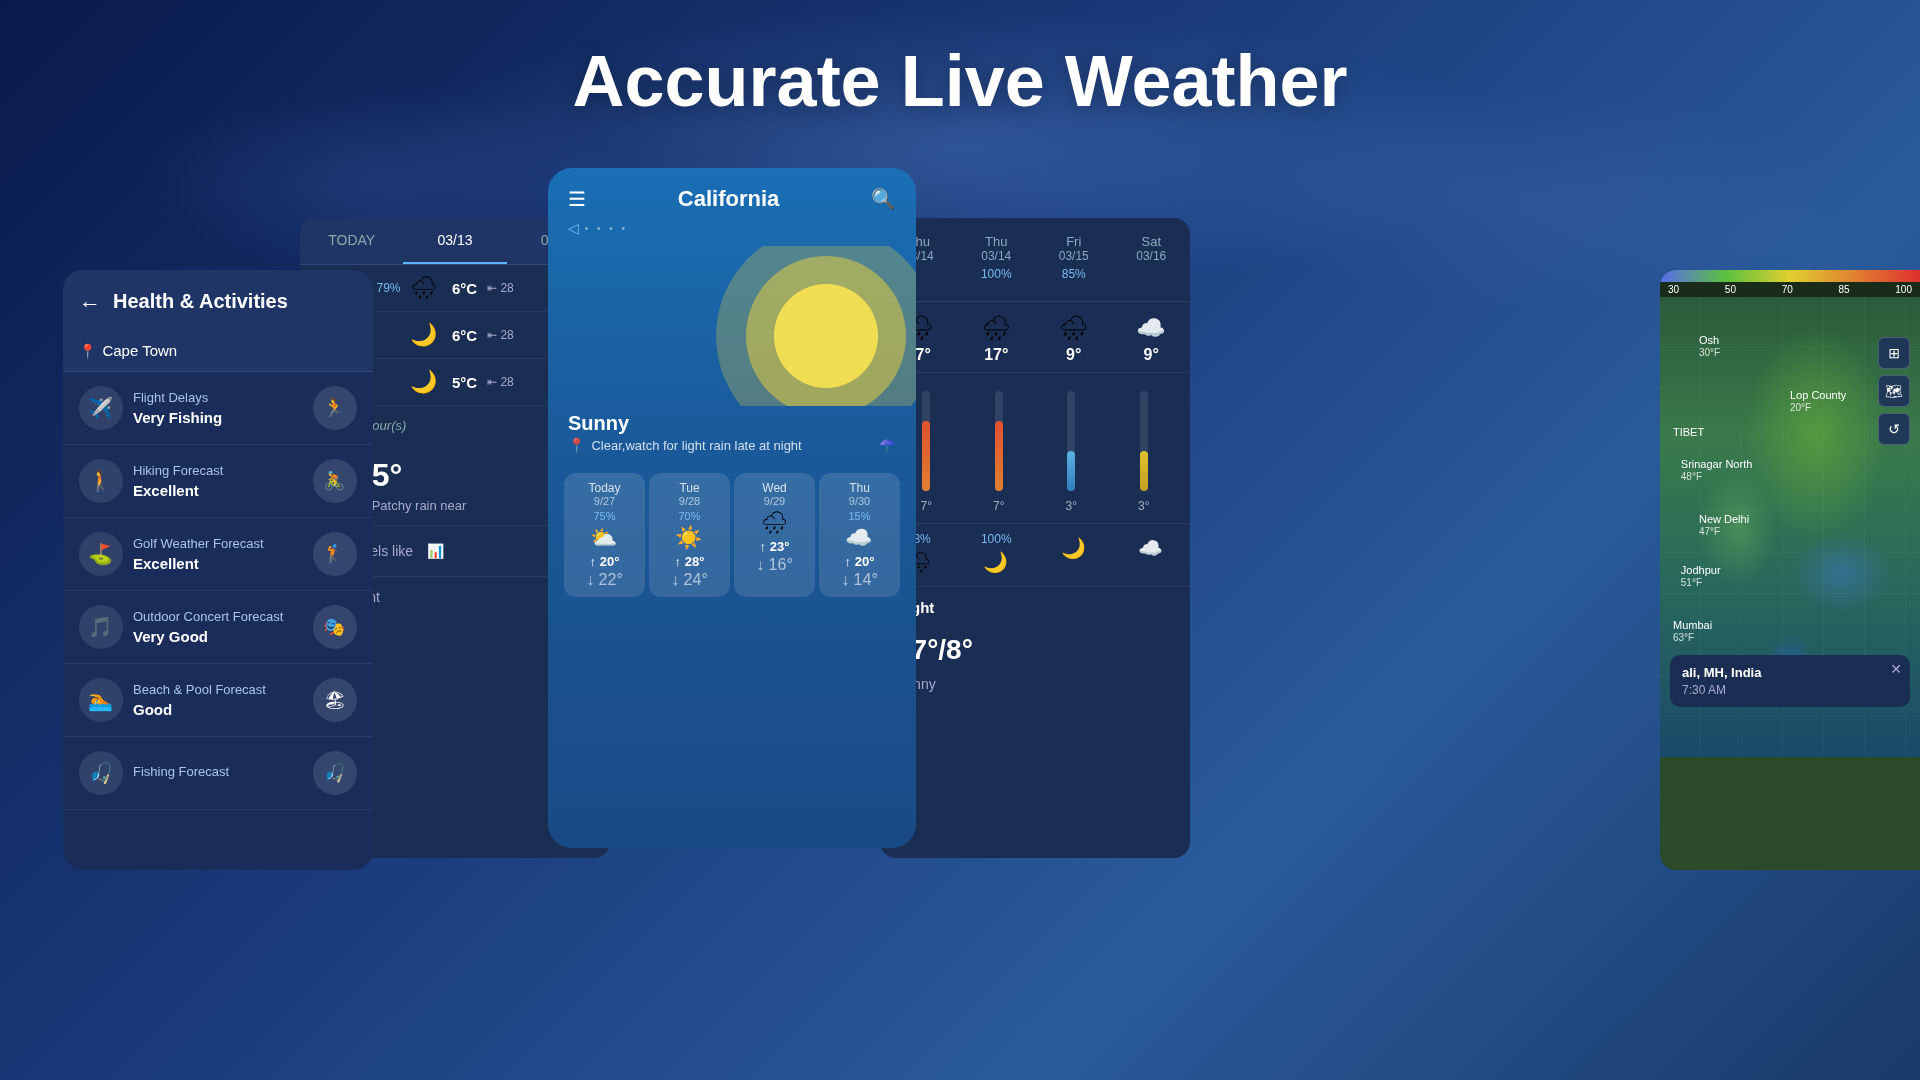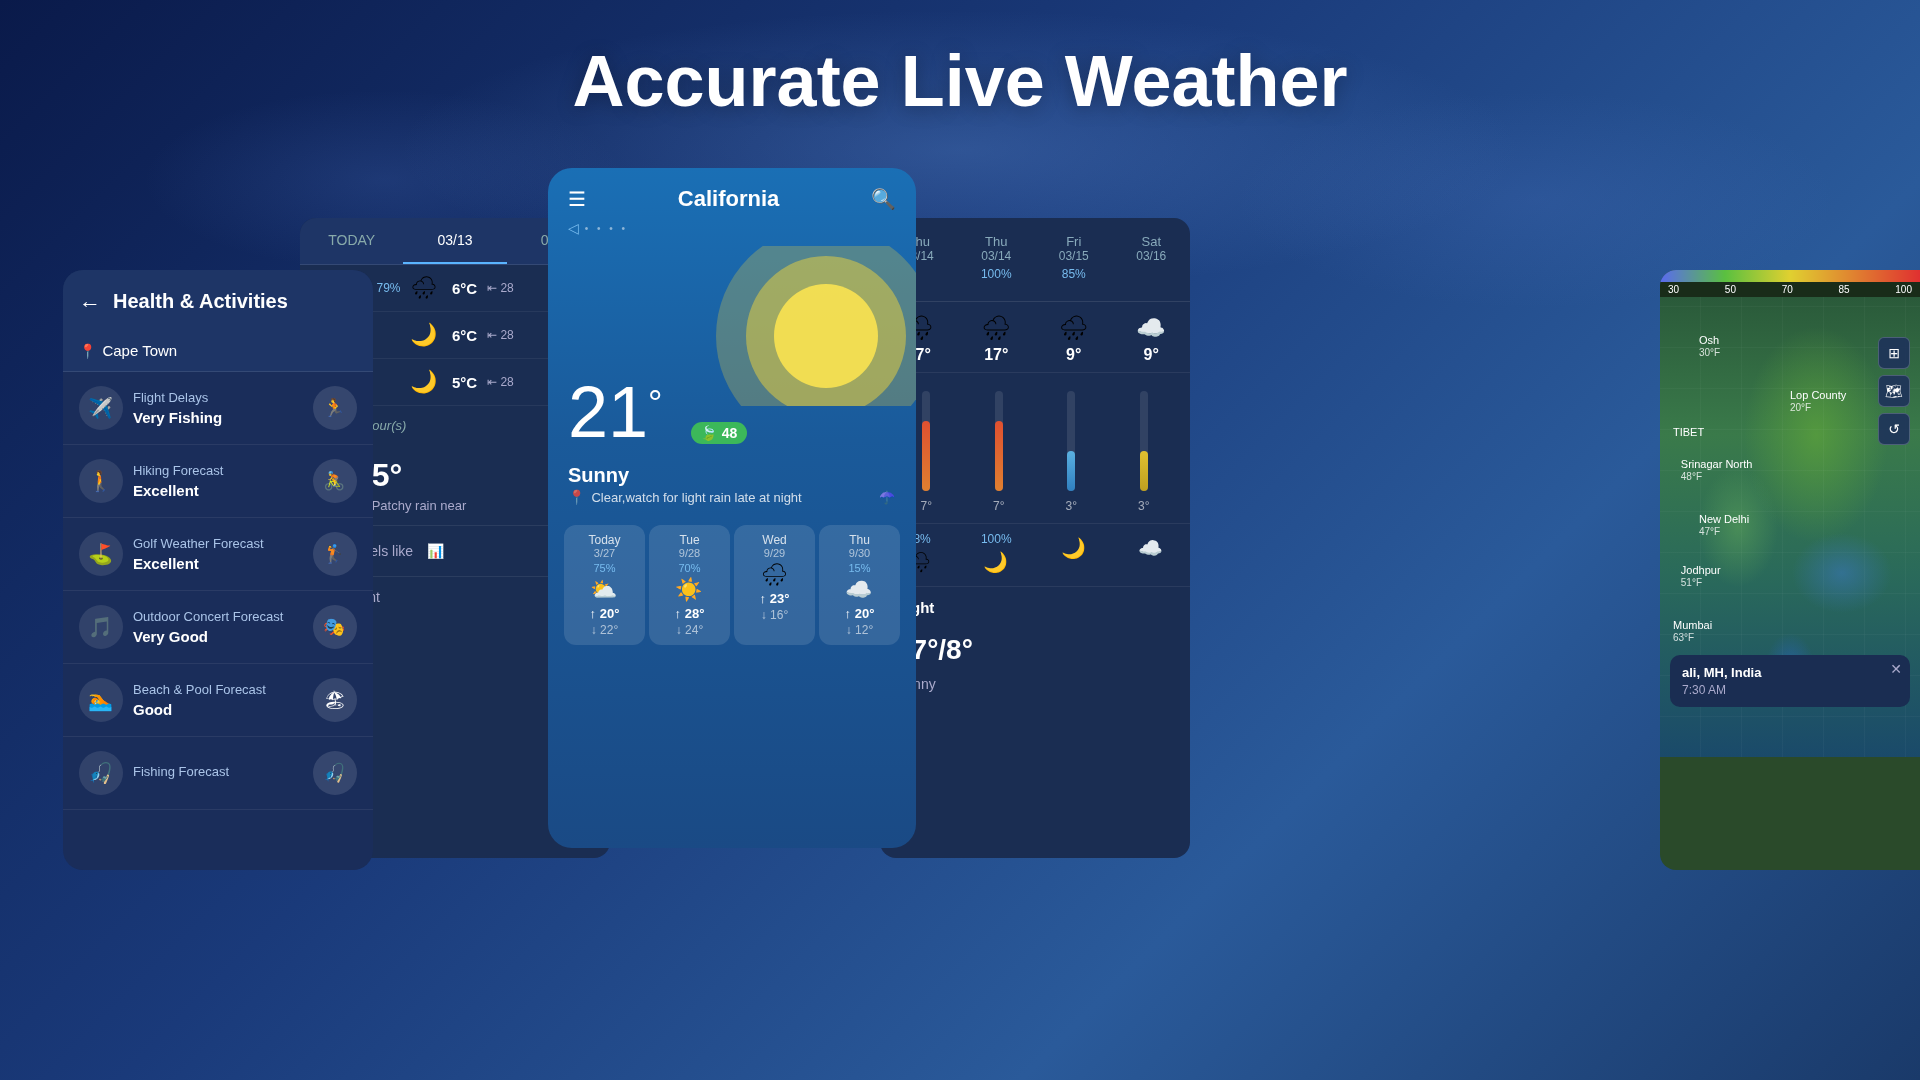--- a/index.html
+++ b/index.html
@@ -358,21 +358,21 @@
       text-align: center;
       background: rgba(255,255,255,0.12);
       border-radius: 12px;
       padding: 8px 4px;
     }
     .cal-day-name { color: rgba(255,255,255,0.8); font-size: 12px; }
     .cal-day-date { color: rgba(255,255,255,0.6); font-size: 11px; }
     .cal-day-precip { color: #7be; font-size: 11px; margin: 3px 0; }
     .cal-day-icon { font-size: 22px; margin: 3px 0; }
     .cal-day-high { color: white; font-size: 13px; font-weight: 600; }
-    .cal-day-low { color: rgba(255,255,255,0.6); font-size: 12px; margin-top: 2px; }
+    .cal-day-low { color: rgba(255,255,255,0.6); font-size: 16px; margin-top: 2px; }
 
     
     .panel-weekly {
       position: absolute;
       left: 880px;
       top: 218px;
       width: 310px;
       height: 640px;
       background: #1a2d52;
       border-radius: 16px;
@@ -652,37 +652,31 @@
     <span class="cal-nav-icon">◁</span>
     <span class="cal-dots">• • • •</span>
   </div>
 
   <div class="cal-sun-area">
     <div class="sun-circle-outer"></div>
     <div class="sun-circle-mid"></div>
     <div class="sun-circle-inner"></div>
   </div>
 
-  <div class="cal-temp-area">
-    <span class="cal-temp-big">
-      21<span class="cal-temp-deg">°</span>
-    </span>
-    <span class="cal-aqi-badge">🍃 48</span>
-  </div>
   <div class="cal-condition">Sunny</div>
   <div class="cal-desc">
     <span class="cal-desc-icon">📍</span>
     <span>Clear,watch for light rain late at night</span>
     <span style="margin-left:auto">☂️</span>
   </div>
 
   <div class="cal-daily-row">
     <div class="cal-day-item">
       <div class="cal-day-name">Today</div>
-      <div class="cal-day-date">3/27</div>
+      <div class="cal-day-date">9/27</div>
       <div class="cal-day-precip">75%</div>
       <div class="cal-day-icon">⛅</div>
       <div class="cal-day-high">↑ 20°</div>
       <div class="cal-day-low">↓ 22°</div>
     </div>
     <div class="cal-day-item">
       <div class="cal-day-name">Tue</div>
       <div class="cal-day-date">9/28</div>
       <div class="cal-day-precip">70%</div>
       <div class="cal-day-icon">☀️</div>
@@ -696,21 +690,21 @@
       <div class="cal-day-icon">🌧</div>
       <div class="cal-day-high">↑ 23°</div>
       <div class="cal-day-low">↓ 16°</div>
     </div>
     <div class="cal-day-item">
       <div class="cal-day-name">Thu</div>
       <div class="cal-day-date">9/30</div>
       <div class="cal-day-precip">15%</div>
       <div class="cal-day-icon">☁️</div>
       <div class="cal-day-high">↑ 20°</div>
-      <div class="cal-day-low">↓ 12°</div>
+      <div class="cal-day-low">↓ 14°</div>
     </div>
   </div>
 </div>
 
 <div class="panel-weekly">
 
   <div class="weekly-days-header">
     <div class="weekly-day-col">
       <div class="weekly-day-name">Thu</div>
       <div class="weekly-day-date">03/14</div>

